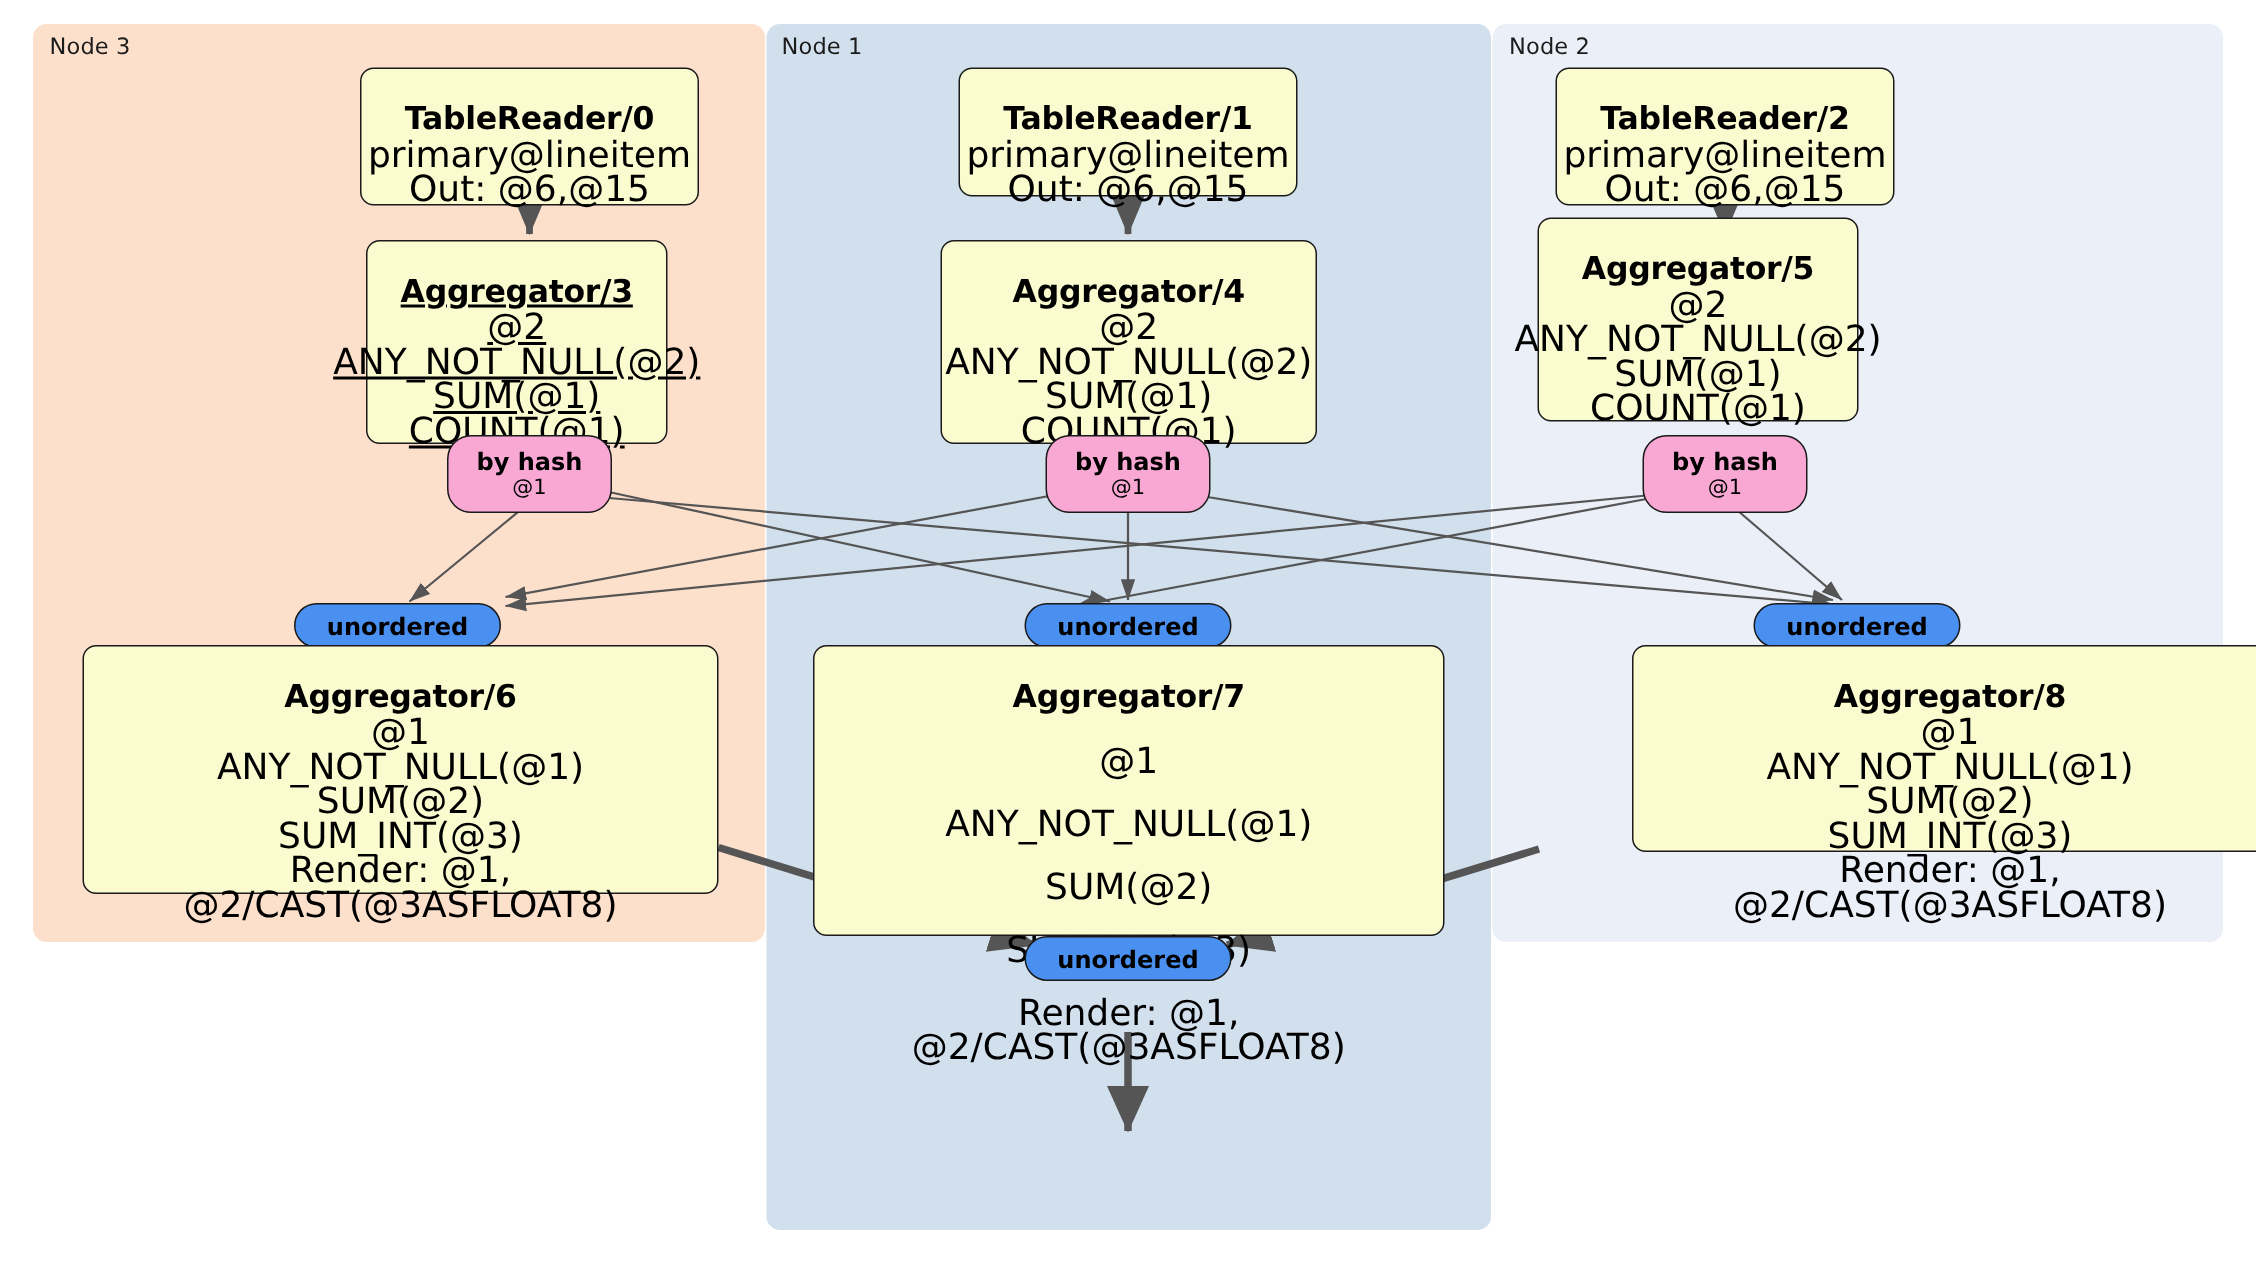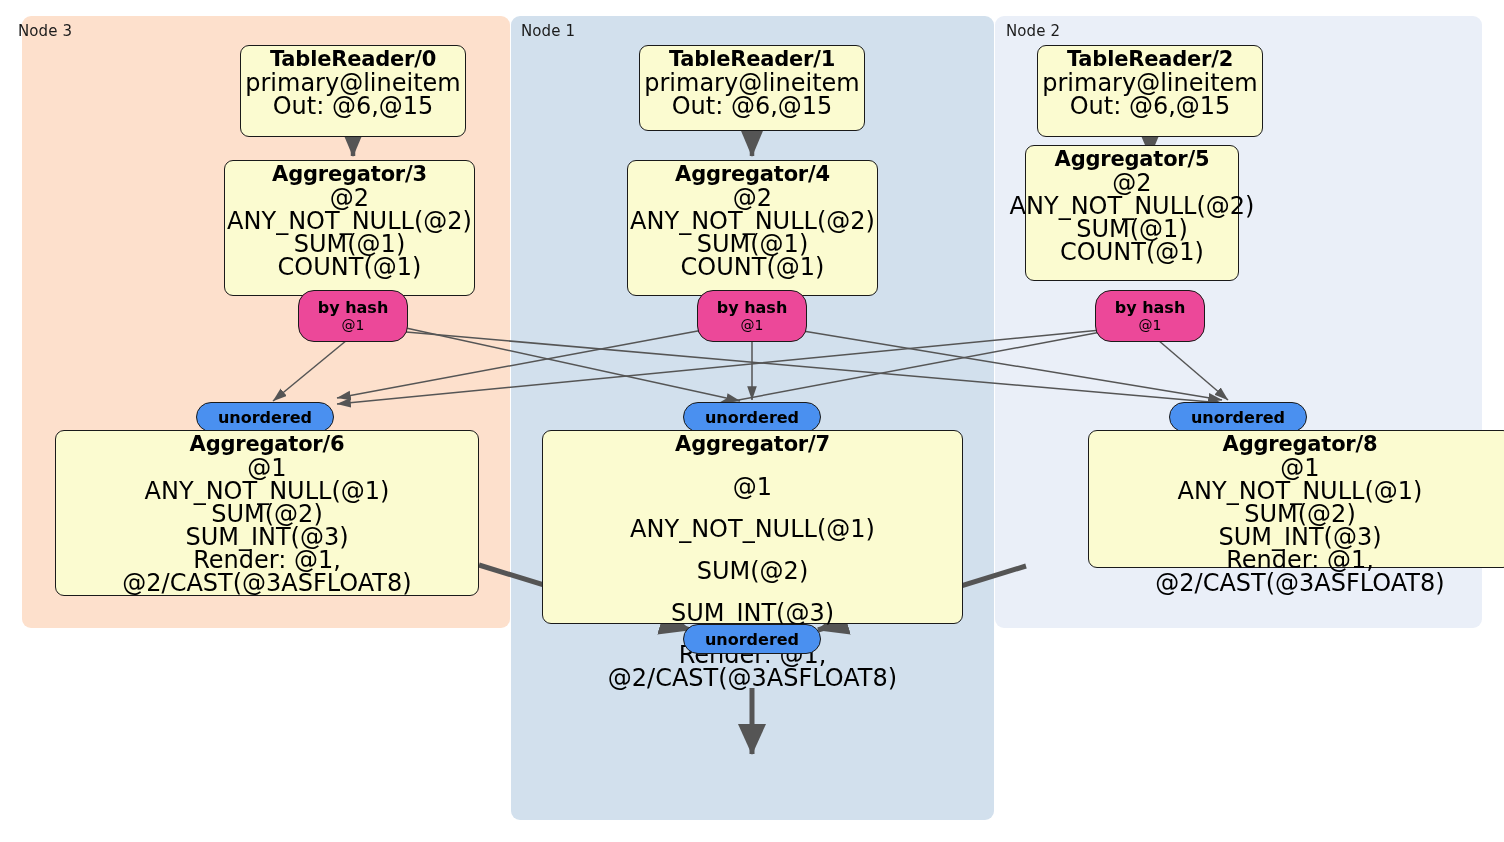--- a/index.html
+++ b/index.html
@@ -12,31 +12,31 @@
 
   
   #edges{position:absolute;left:0;top:0;width:1504px;height:842px;}
 
   
   .box{
     position:absolute;box-sizing:border-box;
     background:#FBFBD0;border:1.6px solid #1a1a1a;border-radius:9px;
     text-align:center;color:#000;
     display:flex;flex-direction:column;justify-content:flex-start;align-items:center;
-    padding-top:0;
+    padding-top:20px;
   }
   .box .ttl{font-weight:bold;font-size:21px;line-height:26px;letter-spacing:-.2px;}
   .box .ln{font-size:24px;line-height:23px;}
   .box.compact{justify-content:center;padding-top:0;}
   .box.compact .ttl{font-size:22px;}
 
   
   .router{
     position:absolute;box-sizing:border-box;
-    background:#ec4899;border:1.6px solid #1a1a1a;border-radius:16px;
+    background:#f9a8d4;border:1.6px solid #1a1a1a;border-radius:16px;
     display:flex;flex-direction:column;align-items:center;justify-content:center;
     color:#000;
   }
   .router .rtitle{font-weight:bold;font-size:16px;line-height:19px;}
   .router .rsub{font-size:14px;line-height:17px;}
 
   .recv{
     position:absolute;box-sizing:border-box;
     background:#4A90F0;border:1.6px solid #1a1a1a;border-radius:16px;
     display:flex;align-items:center;justify-content:center;
@@ -45,21 +45,21 @@
 </style>
 </head>
 <body>
 
 <div id="stage">
 
   <div class="node-panel" style="left:22px;top:16px;width:488px;height:612px;background:#FDE0CC;"></div>
   <div class="node-panel" style="left:511px;top:16px;width:483px;height:804px;background:#D2E0ED;"></div>
   <div class="node-panel" style="left:995px;top:16px;width:487px;height:612px;background:#EAEFF8;"></div>
 
-  <div class="node-label" style="left:18px;top:22px;">Node 3</div>
+  <div class="node-label" style="left:33px;top:22px;">Node 3</div>
   <div class="node-label" style="left:521px;top:22px;">Node 1</div>
   <div class="node-label" style="left:1006px;top:22px;">Node 2</div>
 
   <svg id="edges" viewBox="0 0 1504 842">
     <defs>
       <marker id="ah" markerWidth="9" markerHeight="9" refX="7.4" refY="3.2" orient="auto" markerUnits="strokeWidth">
         <path d="M0,0 L7.6,3.2 L0,6.4 z" fill="#555"></path>
       </marker>
       <marker id="ahThin" markerWidth="11" markerHeight="11" refX="9.2" refY="3.4" orient="auto" markerUnits="strokeWidth">
         <path d="M0,0.2 L9.4,3.4 L0,6.6 z" fill="#555"></path>
@@ -109,21 +109,21 @@
     <div class="ln">primary@lineitem</div>
     <div class="ln">Out: @6,@15</div>
   </div>
 
   <div class="box" style="left:1037px;top:45px;width:226px;height:92px;">
     <div class="ttl">TableReader/2</div>
     <div class="ln">primary@lineitem</div>
     <div class="ln">Out: @6,@15</div>
   </div>
 
-  <div class="box" style="left:224px;top:160px;width:251px;height:136px;">
+  <div class="box" style="left:244px;top:160px;width:201px;height:136px;text-decoration:underline;">
     <div class="ttl">Aggregator/3</div>
     <div class="ln">@2</div>
     <div class="ln">ANY_NOT_NULL(@2)</div>
     <div class="ln">SUM(@1)</div>
     <div class="ln">COUNT(@1)</div>
   </div>
 
   <div class="box" style="left:627px;top:160px;width:251px;height:136px;">
     <div class="ttl">Aggregator/4</div>
     <div class="ln">@2</div>

